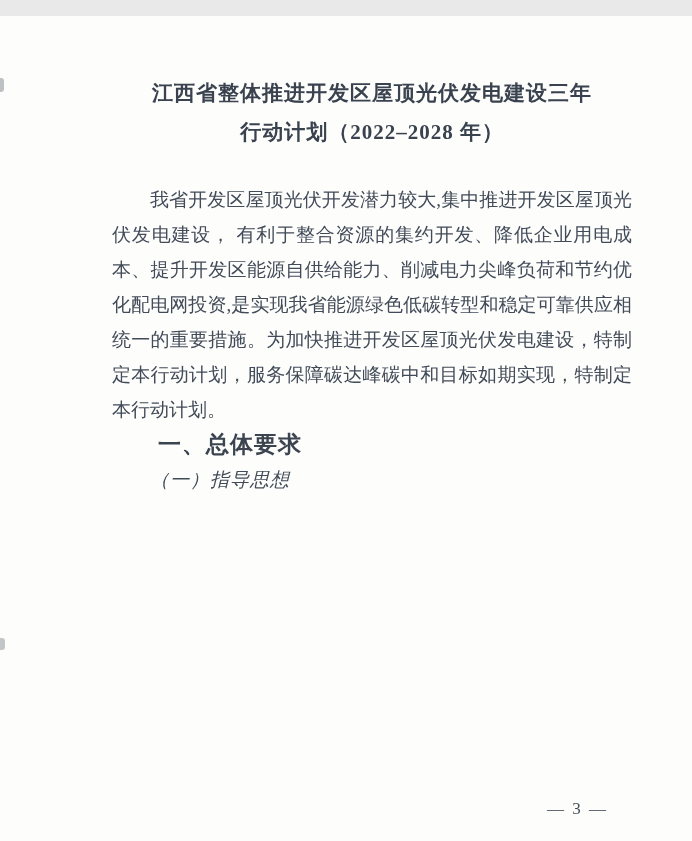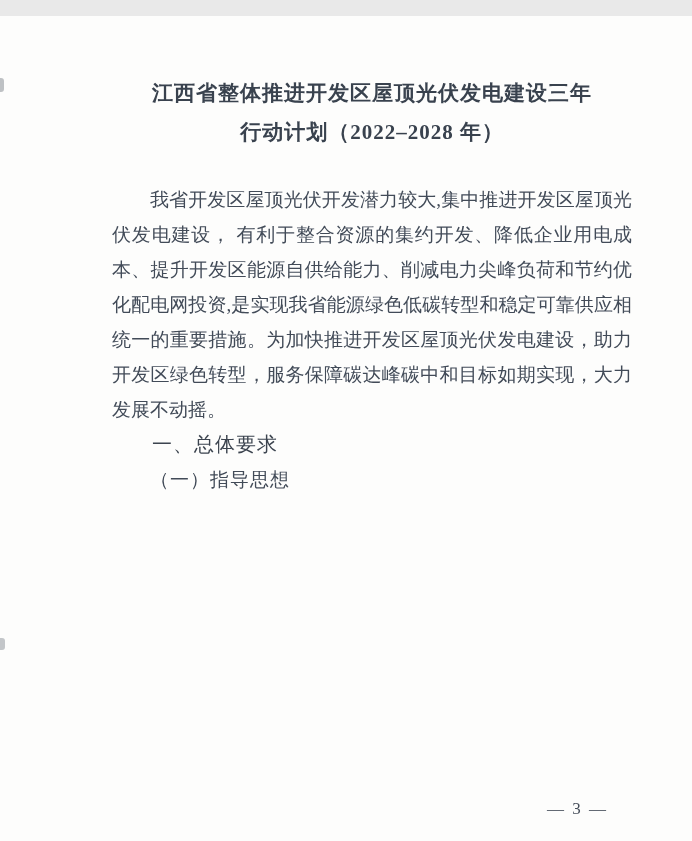--- a/index.html
+++ b/index.html
@@ -65,27 +65,28 @@
     font-size: 19px;
     line-height: 35px;
     text-align: justify;
     color: #424b58;
   }
   .content p {
     margin: 0;
     text-indent: 2em;
   }
   .section-heading {
-    font-weight: normal;
+    font-weight: bold;
     font-family: "Liberation Sans", sans-serif;
-    font-size: 20px;
+    font-size: 23px;
     letter-spacing: 1px;
     color: #3c444f;
   }
   .sub-heading {
+    font-style: italic; 
     letter-spacing: 1px;
   }
   .page-footer {
     position: absolute;
     right: 100px;
     bottom: 38px;
     font-size: 17px;
     color: #48505c;
     letter-spacing: 2px;
   }
@@ -98,20 +99,20 @@
   <div class="scan-edge-right"></div>
   <div class="scan-smudge-top"></div>
   <div class="scan-smudge-mid"></div>
 
   <div class="doc-title">
     <span class="t-line">江西省整体推进开发区屋顶光伏发电建设三年</span>
     <span class="t-line">行动计划（2022–2028 年）</span>
   </div>
 
   <div class="content">
-    <p>我省开发区屋顶光伏开发潜力较大,集中推进开发区屋顶光伏发电建设， 有利于整合资源的集约开发、降低企业用电成本、提升开发区能源自供给能力、削减电力尖峰负荷和节约优化配电网投资,是实现我省能源绿色低碳转型和稳定可靠供应相统一的重要措施。为加快推进开发区屋顶光伏发电建设，助力开发区绿色转型，服务保障碳达峰碳中和目标如期实现，大力发展不动摇。</p>
+    <p>我省开发区屋顶光伏开发潜力较大,集中推进开发区屋顶光伏发电建设， 有利于整合资源的集约开发、降低企业用电成本、提升开发区能源自供给能力、削减电力尖峰负荷和节约优化配电网投资,是实现我省能源绿色低碳转型和稳定可靠供应相统一的重要措施。为加快推进开发区屋顶光伏发电建设，特制定本行动计划，服务保障碳达峰碳中和目标如期实现，特制定本行动计划。</p>
     <p class="section-heading">一、总体要求</p>
     <p class="sub-heading">（一）指导思想</p>
   </div>
 
   <div class="page-footer">— 3 —</div>
 
 </div>
 
 </body></html>

